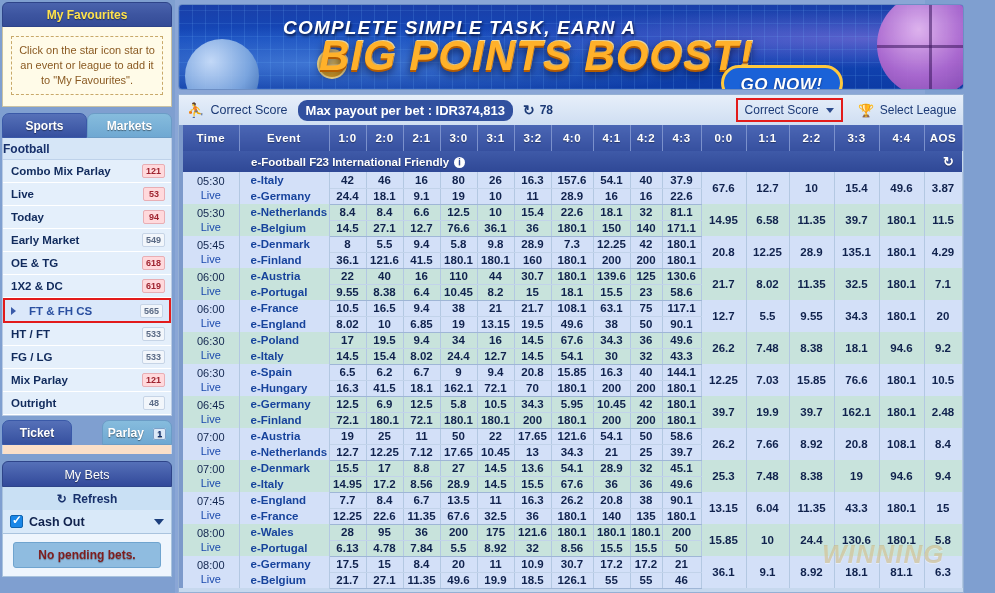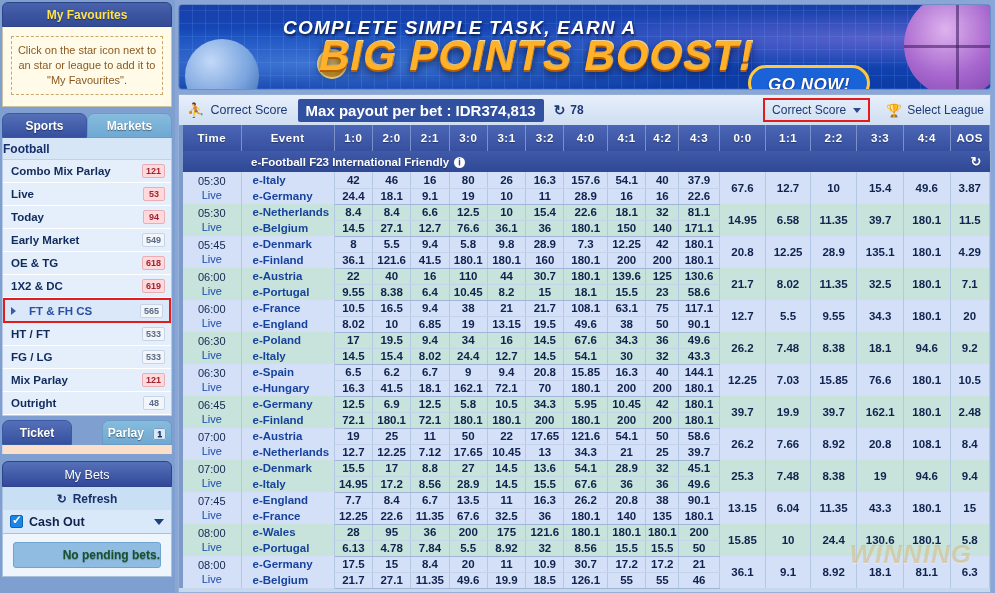--- a/index.html
+++ b/index.html
@@ -2,21 +2,21 @@
 <html><head>
 <meta charset="utf-8">
 <style>
   * { box-sizing: border-box; margin: 0; padding: 0; }
   html, body {
     width: 995px; height: 593px;
     font-family: "Liberation Sans", sans-serif;
     overflow: hidden;
     background: #7f9fd0;
   }
-  #app { position: relative; width: 995px; height: 593px; display: flex; background: #8aa6d6; }
+  #app { position: relative; width: 925px; height: 593px; display: flex; background: #8aa6d6; }
 
   
   #sidebar { width: 175px; height: 593px; background: #7f9fd0; flex: 0 0 175px;
              padding: 2px 3px 0 2px; display: flex; flex-direction: column; }
 
   .panel-head {
     height: 25px; line-height: 25px; text-align: center;
     font-size: 12px; font-weight: bold; color: #ffe34d;
     background: linear-gradient(180deg,#4a63ad 0%, #3d55a0 50%, #344b96 100%);
     border-radius: 6px 6px 0 0; border: 1px solid #2e4489;
@@ -92,22 +92,22 @@
     height: 24px; display: flex; align-items: center; gap: 6px; padding: 0 7px;
     background: #d9e9f9; border: 1px solid #a9c3de; border-top: none;
     font-size: 12.5px; font-weight: bold; color: #10224d;
   }
   .chk { width: 13px; height: 13px; background: #1a87e8; border: 1px solid #0f63b0;
          border-radius: 2px; position: relative; flex: 0 0 13px; }
   .chk::after { content: "✓"; position: absolute; left: 1px; top: -3px; font-size: 12px; color: #fff; font-weight: bold; }
   .caret-d { width:0;height:0;border-top:6px solid #1c3f7d;border-left:5px solid transparent;border-right:5px solid transparent; }
   .nobets-wrap { background: #eef5fd; border: 1px solid #a9c3de; border-top: none; padding: 8px 10px; }
   .nobets {
-    height: 26px; line-height: 24px; text-align: right; font-size: 12px;
-    color: #14532d; font-weight: bold; background: #8fbce0;
+    height: 26px; line-height: 24px; text-align: center; font-size: 12px;
+    color: #7f1d1d; font-weight: bold; background: #8fbce0;
     border: 1px solid #6fa4cf; border-radius: 3px;
     text-shadow: 0 1px 1px rgba(0,0,0,.3);
   }
 
   
   #main { flex: 1; height: 593px; padding: 4px 4px 0 3px; display: flex; flex-direction: column; }
 
   
   #banner {
     position: relative; height: 86px; border-radius: 4px; overflow: hidden;
@@ -150,22 +150,22 @@
 
   
   #toolbar {
     margin-top: 4px; height: 31px; flex: 0 0 31px;
     background: linear-gradient(180deg,#e7effa,#cfdef2);
     border: 1px solid #95b0d4; border-bottom: none;
     display: flex; align-items: center; padding: 0 6px 0 8px; gap: 10px;
   }
   .tb-title { font-size: 12.5px; color: #1c3a76; display: flex; align-items: center; gap: 6px; }
   .payout {
-    background: #31509f; color: #fff; font-size: 15px; font-weight: bold;
-    padding: 3px 8px; border-radius: 2px; white-space: nowrap;
+    background: #31509f; color: #fff; font-size: 13px; font-weight: bold;
+    padding: 3px 8px; border-radius: 9px; white-space: nowrap;
   }
   .refresh-cnt { display: flex; align-items: center; gap: 5px; font-size: 12px; color: #1c3a76; font-weight: bold; }
   .tb-spacer { flex: 1; }
   .tb-select {
     border: 2px solid #e21b1b; padding: 3px 7px; display: flex; align-items: center; gap: 7px;
     font-size: 12px; color: #1c3a76; cursor: pointer; background: transparent;
   }
   .tb-sel-caret { width:0;height:0;border-top:5px solid #2b4a8c;border-left:4px solid transparent;border-right:4px solid transparent; }
   .tb-league { display: flex; align-items: center; gap: 5px; font-size: 12px; color: #1c3a76; cursor: pointer; padding-left: 6px; }
 
@@ -212,21 +212,21 @@
 </style>
 </head>
 <body>
 
 <div id="app">
 
   <div id="sidebar">
 
     <div class="panel-head">My Favourites</div>
     <div class="fav-body">
-      <div class="fav-note">Click on the star icon next to an star or league to add it to "My Favourites".</div>
+      <div class="fav-note">Click on the star icon star to an event or league to add it to "My Favourites".</div>
     </div>
 
     <div class="tabs">
       <div class="tab active">Sports</div>
       <div class="tab inactive">Markets</div>
     </div>
 
     <div class="list-wrap">
       <div class="list-title">Football</div>
 

